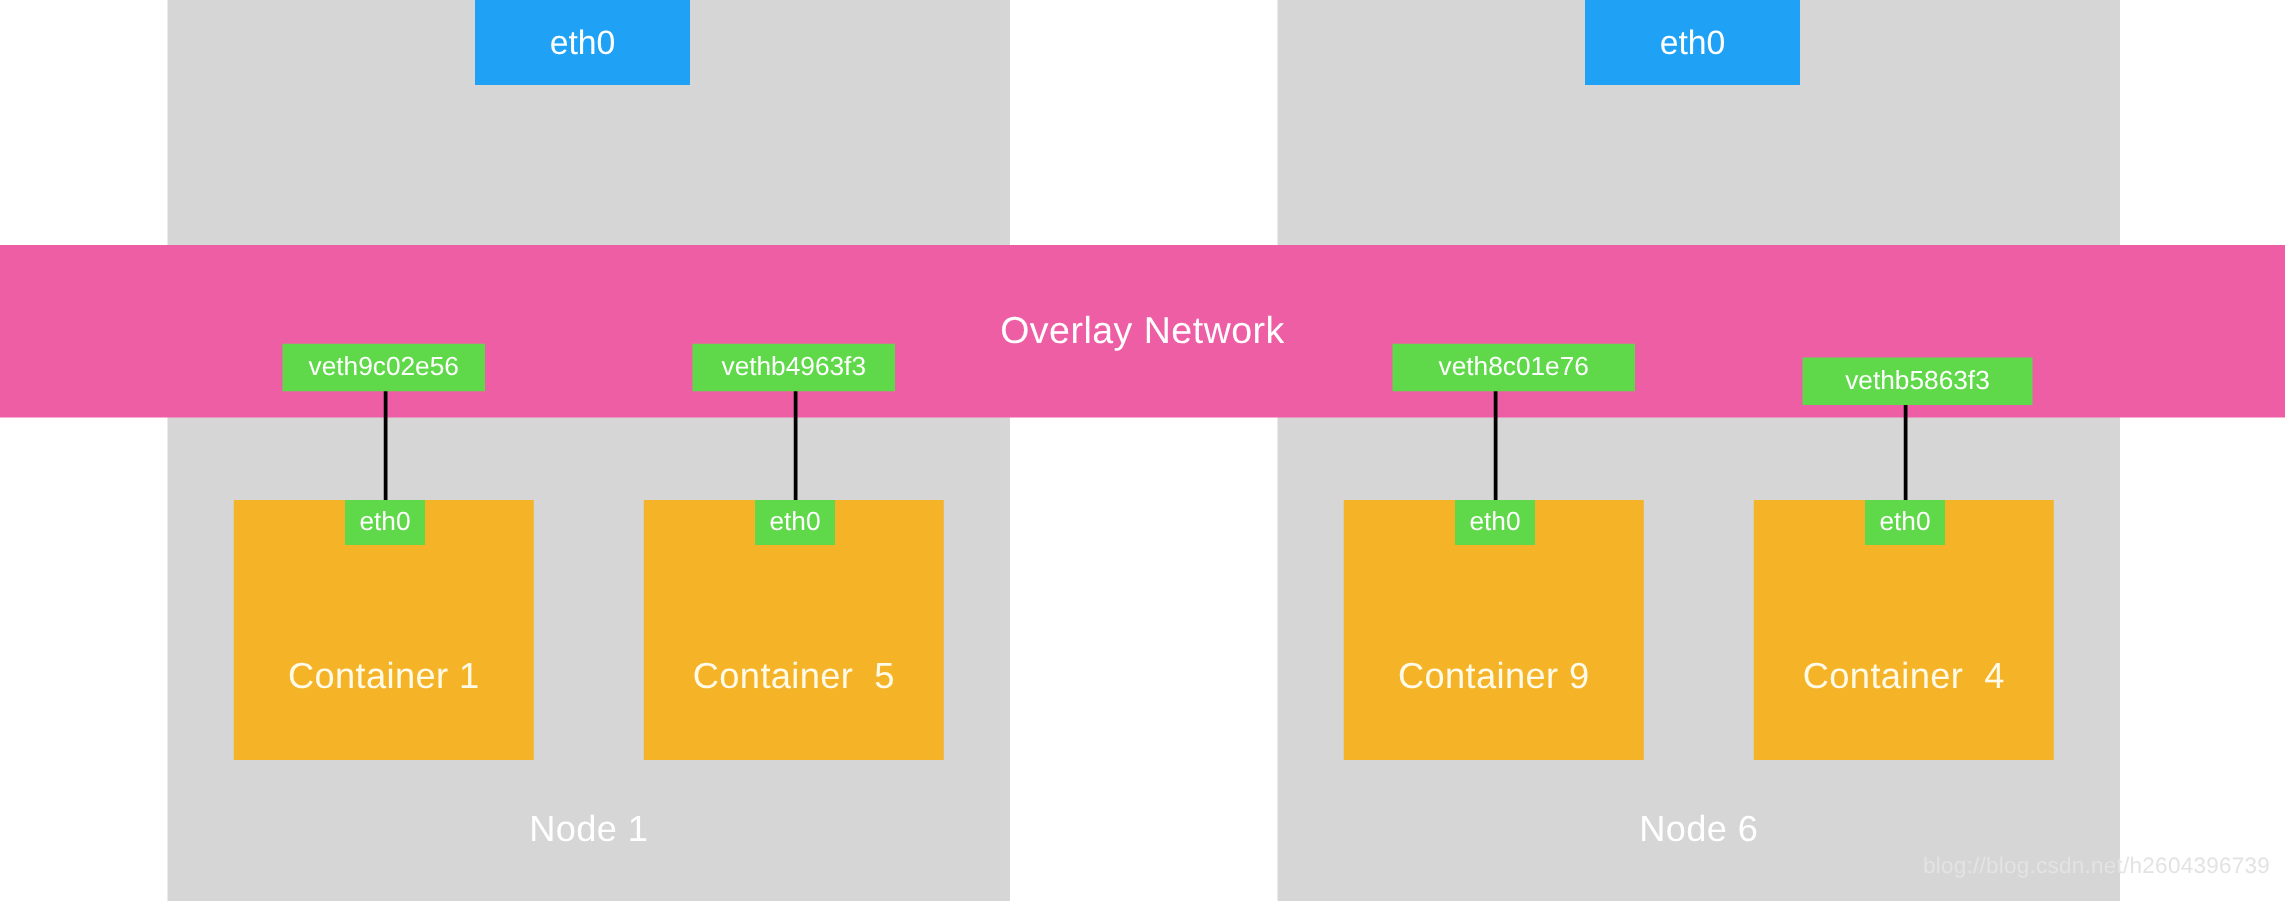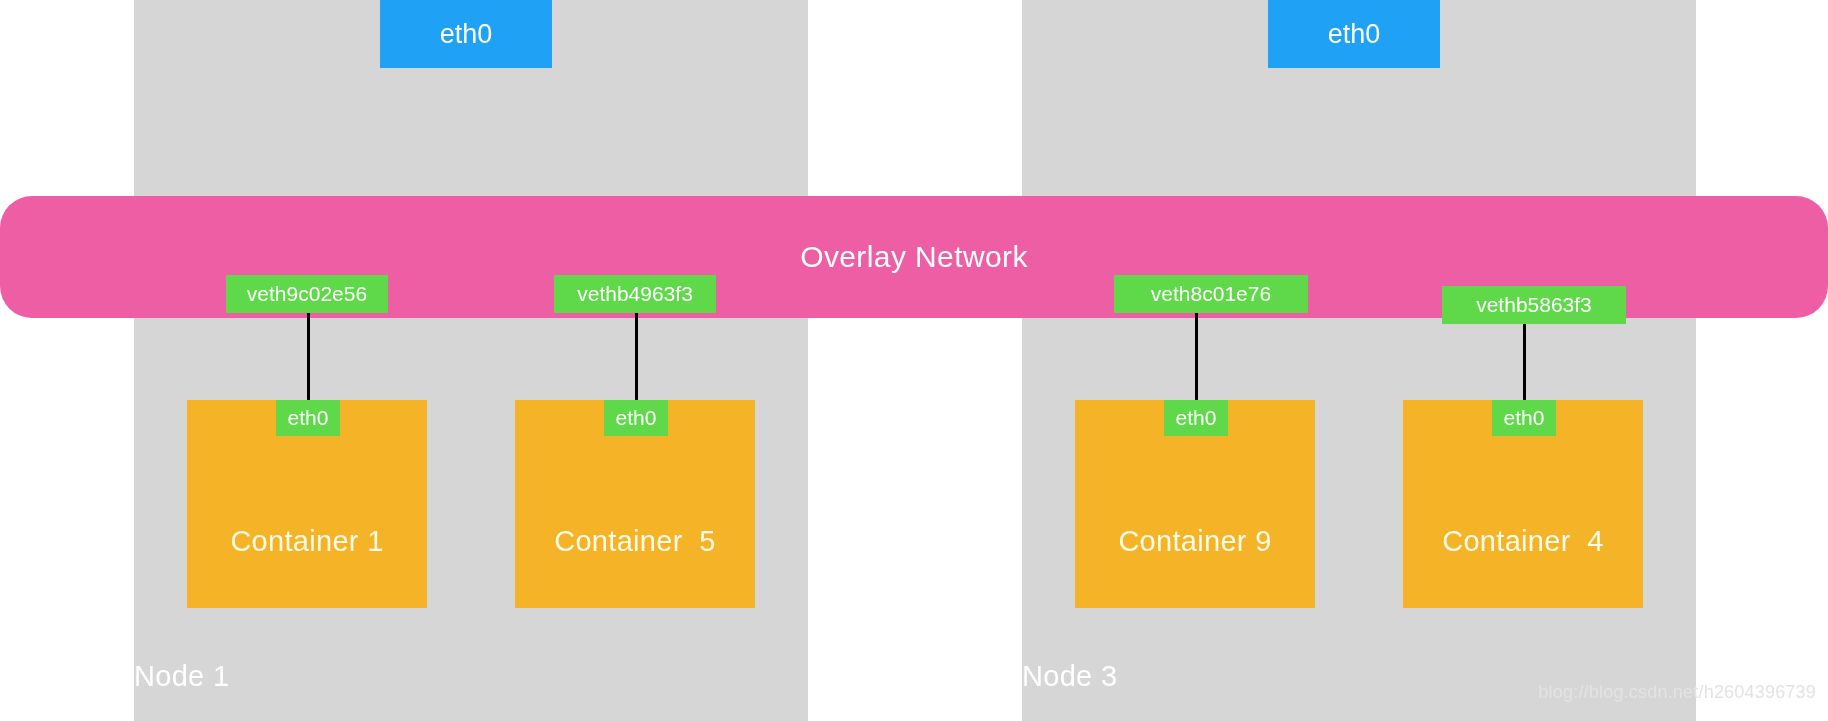--- a/index.html
+++ b/index.html
@@ -21,23 +21,24 @@
   
   .node-panel {
     position: absolute;
     background: #d6d6d6;
   }
   #node-panel-1 { left: 134px; top: 0px;  width: 674px; height: 721px; }
   #node-panel-2 { left: 1022px; top: 0px; width: 674px; height: 721px; }
 
   .node-label {
     position: absolute;
-    bottom: 28px;
+    bottom: 40px;
     left: 0;
     width: 100%;
+    text-align: center;
     font-size: 29px;
     color: #ffffff;
     letter-spacing: 0.3px;
     white-space: pre;
   }
 
   
   .host-eth {
     position: absolute;
     background: #1fa2f5;
@@ -52,26 +53,25 @@
   }
   #host-eth-1 { left: 380px;  top: 0px; }
   #host-eth-2 { left: 1268px; top: 0px; }
 
   
   #overlay-band {
     position: absolute;
     left: 0;
     top: 196px;
     width: 1828px;
-    height: 122px;
+    height: 138px;
     background: #ee5ea5;
     display: flex;
     align-items: center;
     justify-content: center;
-    border-radius: 32px;
   }
   #overlay-label {
     font-size: 30px;
     color: #ffffff;
     letter-spacing: 0.4px;
     white-space: pre;
   }
 
   
   .veth-chip {
@@ -167,21 +167,21 @@
 </head>
 <body>
 
 <div id="canvas">
 
   <div class="node-panel" id="node-panel-1">
     <div class="node-label">Node 1</div>
   </div>
 
   <div class="node-panel" id="node-panel-2">
-    <div class="node-label">Node 3</div>
+    <div class="node-label">Node 6</div>
   </div>
 
   <div class="host-eth" id="host-eth-1">eth0</div>
   <div class="host-eth" id="host-eth-2">eth0</div>
 
   <div id="overlay-band">
     <span id="overlay-label">Overlay Network</span>
   </div>
 
   <div class="veth-chip" id="veth-chip-1">veth9c02e56</div>

